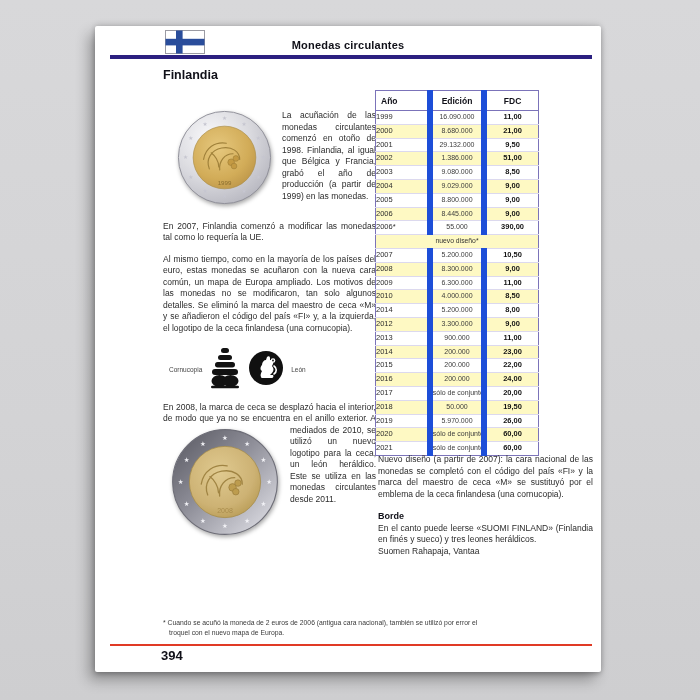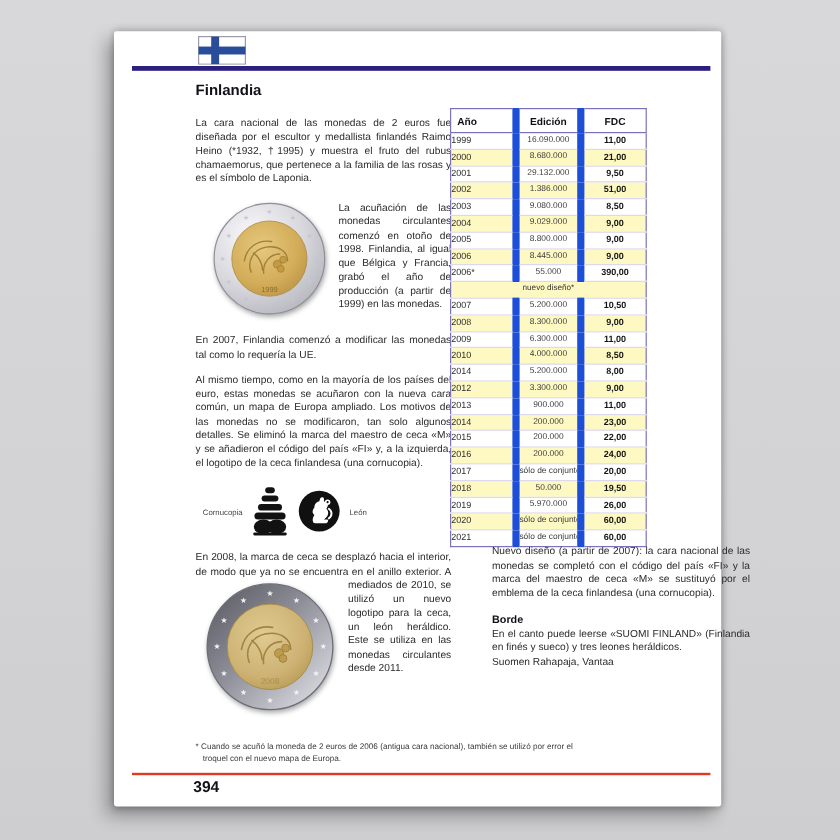--- a/index.html
+++ b/index.html
@@ -42,21 +42,21 @@
   table.mintage td{height:12.8px;padding:0;line-height:12.8px;white-space:nowrap;overflow:hidden;}
   table.mintage th+th, table.mintage td+td{border-left:6px solid #1d4ed8;}
   table.mintage tr+tr td{border-top:1px solid #dcd9ee;}
   table.mintage tr.alt td{background:#fef9c3;}
   td.c-year{width:34px;font-size:7.5px;text-align:left;padding-left:5px;color:#2e2e2e;}
   td.c-mintage{width:80px;font-size:7px;text-align:center;color:#3c3c3c;}
   td.c-fdc{width:48px;font-size:7.5px;font-weight:bold;text-align:center;color:#141414;}
   tr.sep td{font-size:6.8px;text-align:center;color:#333;}
   
   .right-col{position:absolute;left:283px;top:428px;width:215px;
-    font-size:8.5px;line-height:11.5px;text-align:justify;color:#2b2b2b;margin-left:32px;}
+    font-size:8.5px;line-height:11.5px;text-align:justify;color:#2b2b2b;}
   .right-col p{margin:0;}
   .sub-heading{font-size:9px;font-weight:bold;color:#101018;margin-top:11px;}
   .sub-heading.mints{margin-top:12px;}
   .mints-line{text-align:left;}
   
   .footnote{position:absolute;left:68px;top:592px;width:310px;
     font-size:6.8px;line-height:9.5px;color:#3a3a3a;padding-left:6px;text-indent:-6px;}
   .red-rule{position:absolute;left:15px;top:618px;width:482px;height:2px;background:#e03a25;}
   .page-number{position:absolute;left:66px;top:622px;font-size:13px;font-weight:bold;color:#101018;}
 </style>
@@ -66,26 +66,26 @@
 <div class="stage">
   <div class="page">
 
     <div class="flag">
       <svg viewBox="0 0 40 24" width="40" height="24">
         <rect x="0.5" y="0.5" width="39" height="23" fill="#ffffff" stroke="#9b9ba3" stroke-width="1"></rect>
         <rect x="0.5" y="8.8" width="39" height="6.6" fill="#2a4d9b"></rect>
         <rect x="11" y="0.5" width="6.6" height="23" fill="#2a4d9b"></rect>
       </svg>
     </div>
+    <div class="header-title">Monedas circulantes</div>
     <div class="navy-rule"></div>
 
     <div class="page-title">Finlandia</div>
 
     <div class="left-col">
-      <p>La cara nacional de las monedas de 2 euros fue diseñada por el escultor y medallista finlandés Raimo Heino (*1932, †1995) y muestra el fruto del rubus chamaemorus, que pertenece a la familia de las rosas y es el símbolo de Laponia.</p>
 
       <div class="coin-row">
         <div class="coin-img coin-shadow">
           <svg viewBox="0 0 100 100" width="95" height="95">
             <defs>
               <radialGradient id="ring1" cx="35%" cy="30%" r="80%">
                 <stop offset="0%" stop-color="#fafafc"></stop>
                   <stop offset="55%" stop-color="#d9d9de"></stop>
                   <stop offset="100%" stop-color="#b4b4bd"></stop>
               </radialGradient>

